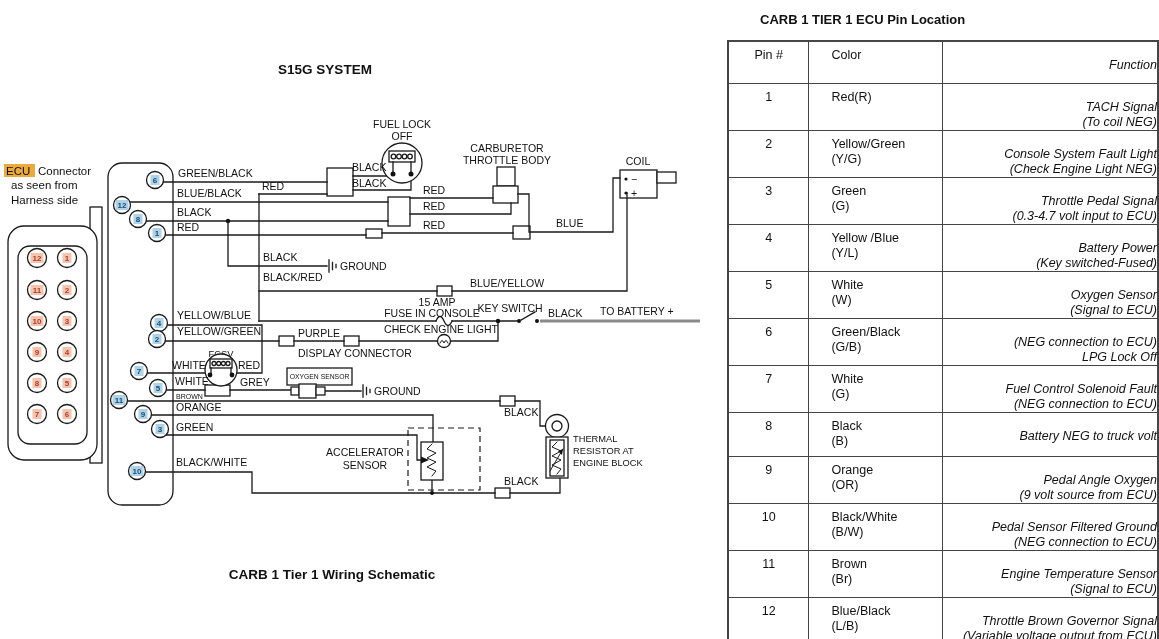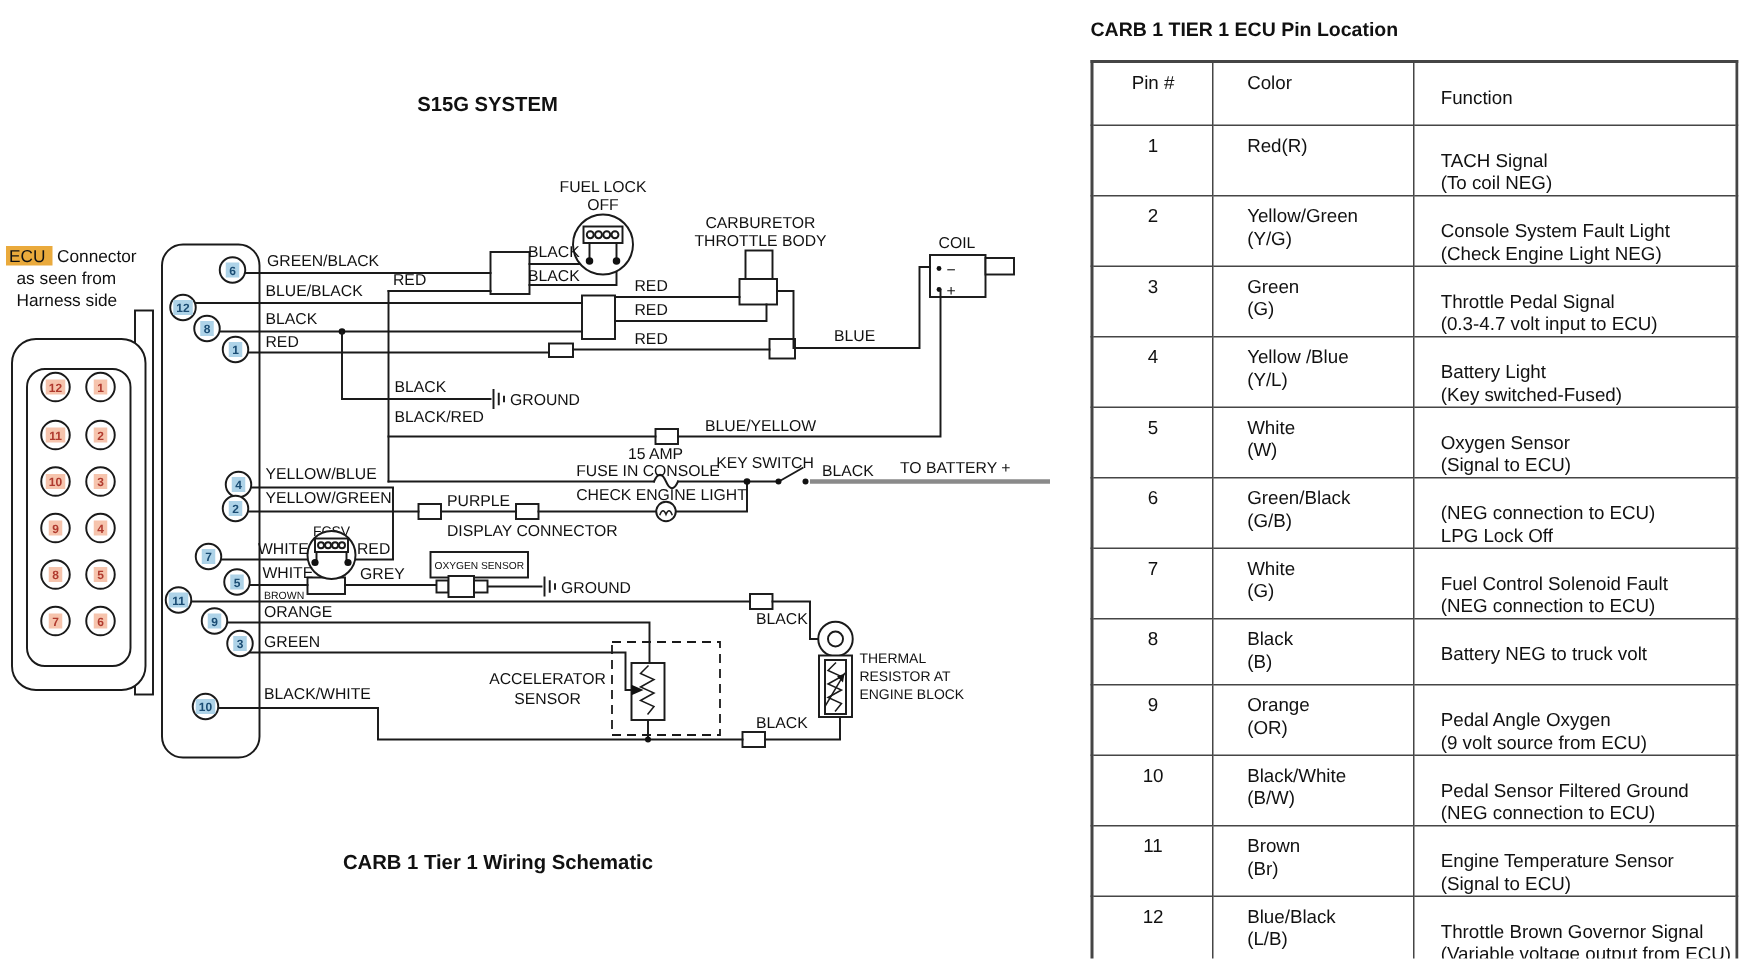--- a/index.html
+++ b/index.html
@@ -18,27 +18,27 @@
   .md{font-size:9.3px;}
   .sm{font-size:7px;}
   .xs{font-size:6.8px;}
   .pinhl{fill:var(--pin-bg,#f6c4ad);}
   .callhl{fill:var(--callout-bg,#aed3e8);}
   .pintx{font-family:"Liberation Sans",sans-serif;font-weight:bold;font-size:8px;fill:var(--pin-text,#b03a2e);text-anchor:middle;}
   .calltx{font-family:"Liberation Sans",sans-serif;font-weight:bold;font-size:8px;fill:var(--callout-text,#1a4c73);text-anchor:middle;}
   .ecuhl{fill:var(--ecu-highlight,#eaaa3c);}
 
   
-  #table-title{position:absolute;left:727px;top:12px;font-size:13px;font-weight:bold;}
+  #table-title{position:absolute;left:760px;top:12px;font-size:13px;font-weight:bold;}
   #pin-table{position:absolute;left:727px;top:40px;border-collapse:collapse;table-layout:fixed;}
   #pin-table th,#pin-table td{border:1.5px solid #454545;vertical-align:top;font-size:12.5px;line-height:15px;font-weight:normal;padding:0;}
   #pin-table{border:2px solid #454545;}
   #pin-table .col-pin{width:86px;text-align:center;padding-top:6px;}
   #pin-table .col-color{width:115px;padding:6px 0 0 22px;text-align:left;}
-  #pin-table .col-func{width:210px;padding:16px 0 0 17px;text-align:left;}
+  #pin-table .col-func{width:210px;padding:16px 0 0 17px;text-align:right;font-style:italic;}
   #pin-table tr.hdr th{height:25px;margin-top:45px;}
   #pin-table tr.r{height:44px;}
   #pin-table tr.r-last{height:52px;}
 </style>
 </head>
 <body>
 
 <svg id="schematic" width="700" height="639" viewBox="0 0 700 639" xmlns="http://www.w3.org/2000/svg">
 
   <text class="lbl b c" x="325" y="74">S15G SYSTEM</text>
@@ -426,21 +426,21 @@
           <div>(0.3-4.7 volt input to ECU)</div>
         </td>
   </tr>
   <tr class="r">
     <td class="col-pin">4</td>
     <td class="col-color">
           <div>Yellow /Blue</div>
           <div>(Y/L)</div>
         </td>
     <td class="col-func">
-          <div>Battery Light</div>
+          <div>Battery Power</div>
           <div>(Key switched-Fused)</div>
         </td>
   </tr>
   <tr class="r">
     <td class="col-pin">5</td>
     <td class="col-color">
           <div>White</div>
           <div>(W)</div>
         </td>
     <td class="col-func">

